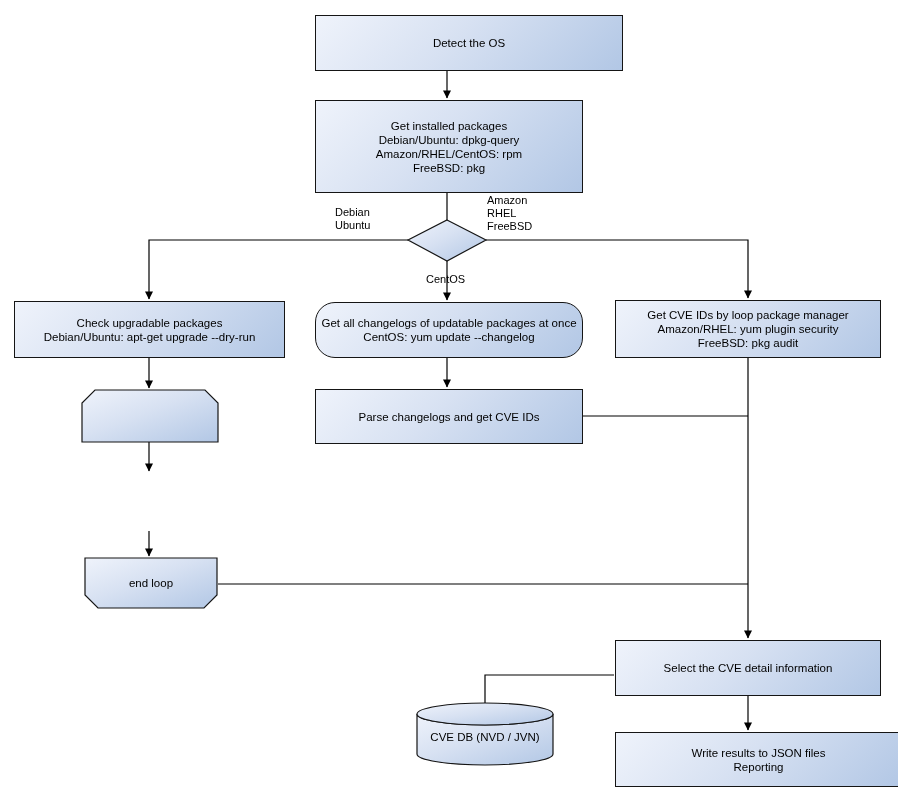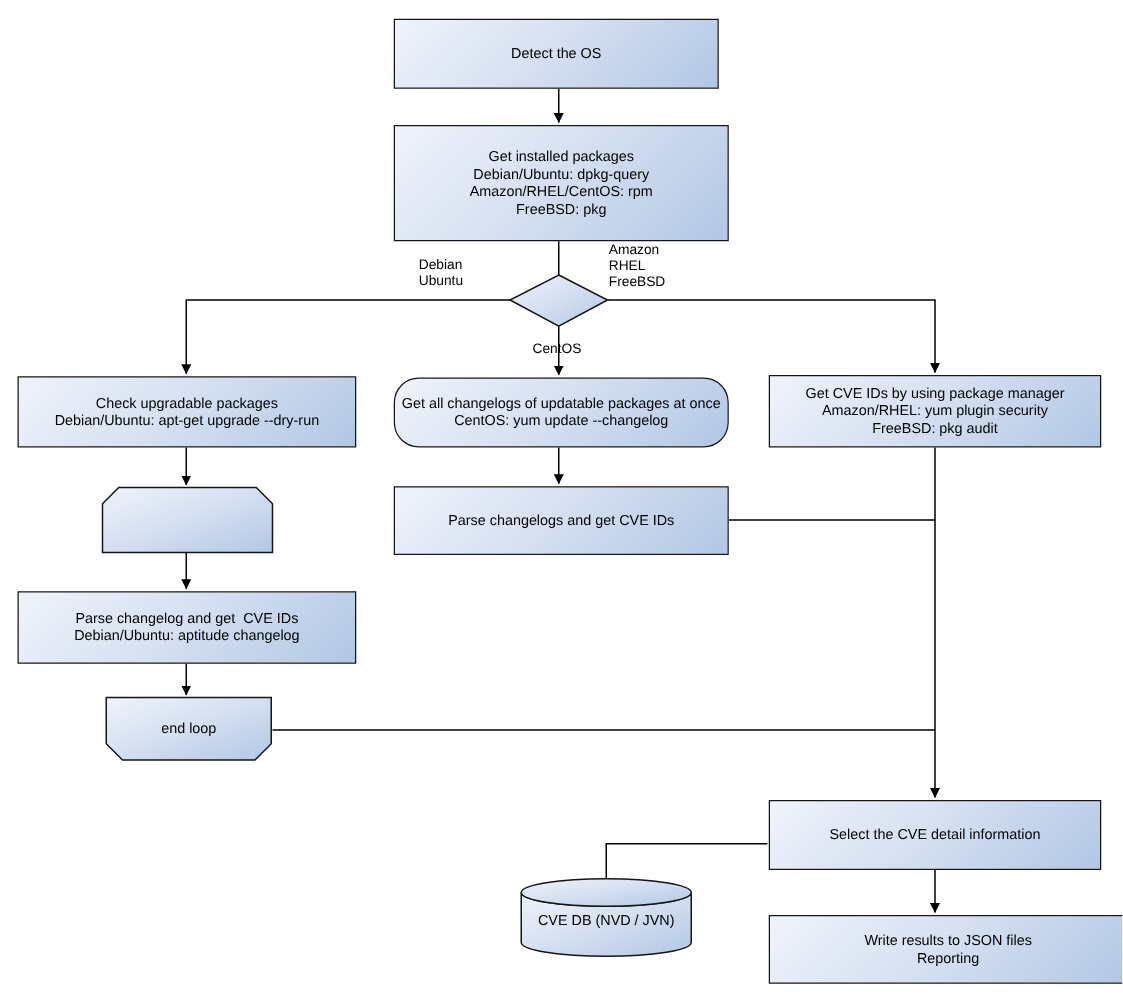--- a/index.html
+++ b/index.html
@@ -80,21 +80,21 @@
     <polygon points="447,220 486,240 447,261 408,240" fill="url(#nodeGrad)" stroke="#151515" stroke-width="1.2"></polygon>
 
     <polygon points="95,390 205,390 218,403 218,442 82,442 82,403" fill="url(#nodeGrad)" stroke="#151515" stroke-width="1.2"></polygon>
 
     <polygon points="85,558 217,558 217,595 204,608 98,608 85,595" fill="url(#nodeGrad)" stroke="#151515" stroke-width="1.2"></polygon>
 
     <path d="M417,714 L417,754 A68,11 0 0 0 553,754 L553,714 A68,11 0 0 1 417,714 Z" fill="url(#nodeGrad)" stroke="#151515" stroke-width="1.2"></path>
     <ellipse cx="485" cy="714" rx="68" ry="11" fill="url(#nodeGrad)" stroke="#151515" stroke-width="1.2"></ellipse>
   </svg>
 
-  <div class="node" style="left:315px; top:15px; width:260px; height:56px;">
+  <div class="node" style="left:315px; top:15px; width:308px; height:56px;">
     <div class="tl">Detect the OS</div>
   </div>
 
   <div class="node" style="left:315px; top:100px; width:268px; height:93px;align-items:center;">
     <div class="tl">Get installed packages</div>
     <div class="tl">Debian/Ubuntu: dpkg-query</div>
     <div class="tl">Amazon/RHEL/CentOS: rpm</div>
     <div class="tl">FreeBSD: pkg</div>
   </div>
 
@@ -102,33 +102,29 @@
     <div class="tl">Check upgradable packages</div>
     <div class="tl">Debian/Ubuntu: apt-get upgrade --dry-run</div>
   </div>
 
   <div class="node" style="left:315px; top:302px; width:268px; height:56px;border-radius:20px;">
     <div class="tl">Get all changelogs of updatable packages at once</div>
     <div class="tl">CentOS: yum update --changelog</div>
   </div>
 
   <div class="node" style="left:615px; top:300px; width:266px; height:58px;">
-    <div class="tl">Get CVE IDs by using package manager</div>
+    <div class="tl">Get CVE IDs by loop package manager</div>
     <div class="tl">Amazon/RHEL: yum plugin security</div>
     <div class="tl">FreeBSD: pkg audit</div>
   </div>
 
   <div class="node" style="left:315px; top:389px; width:268px; height:55px;">
     <div class="tl">Parse changelogs and get CVE IDs</div>
   </div>
 
-  <div class="node" style="left:14px; top:473px; width:271px; height:58px;">
-    <div class="tl">Parse changelog and get  CVE IDs</div>
-    <div class="tl">Debian/Ubuntu: aptitude changelog</div>
-  </div>
 
   <div class="node" style="left:615px; top:640px; width:266px; height:56px;">
     <div class="tl">Select the CVE detail information</div>
   </div>
 
   <div class="node" style="left:615px; top:732px; width:287px; height:55px;">
     <div class="tl">Write results to JSON files</div>
     <div class="tl">Reporting</div>
   </div>
 

